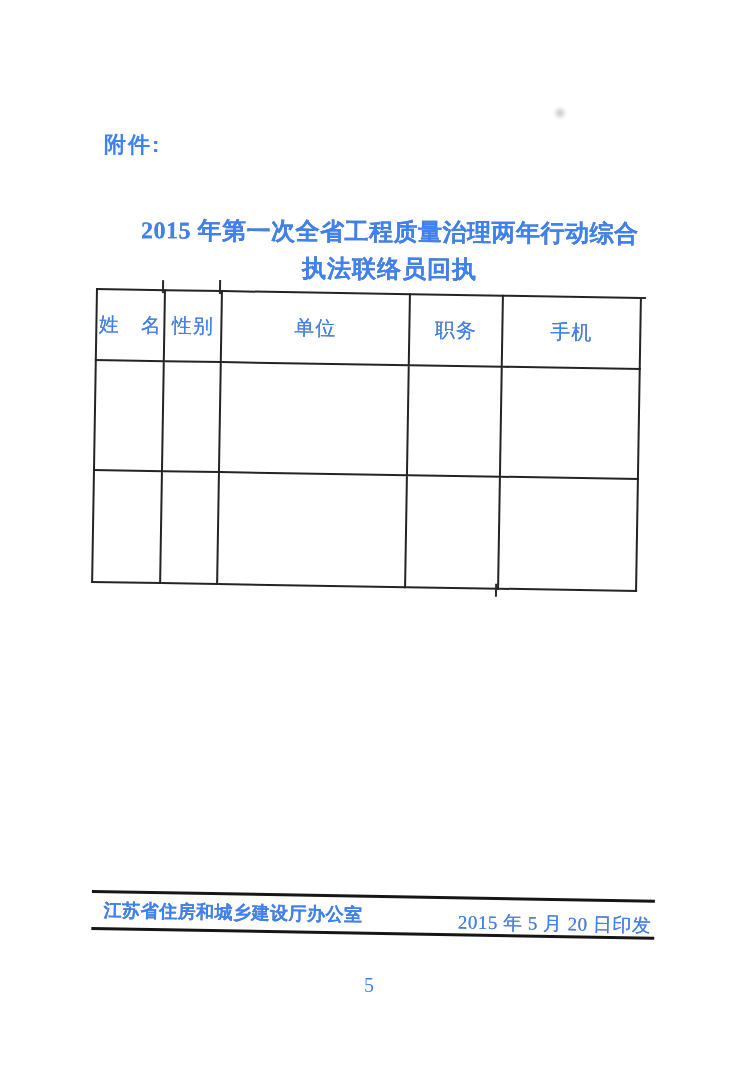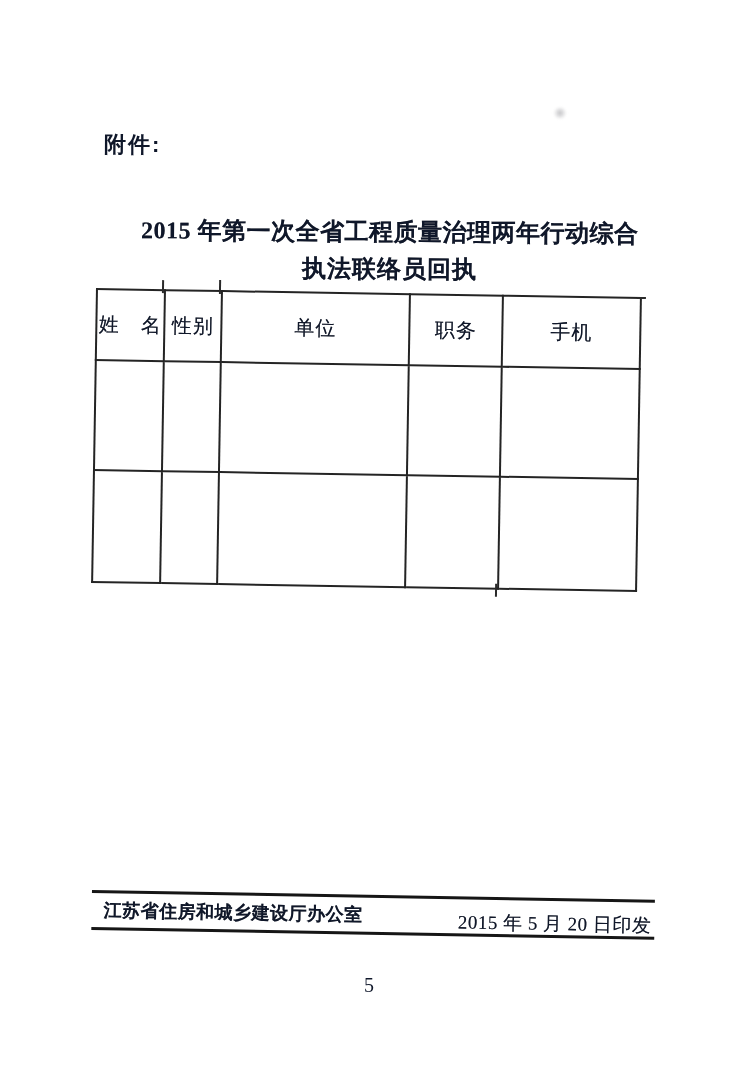--- a/index.html
+++ b/index.html
@@ -7,21 +7,21 @@
     padding: 0;
     background: #e8e8e8;
   }
   .page {
     position: relative;
     width: 750px;
     height: 1067px;
     margin: 0 auto;
     background: #ffffff;
     overflow: hidden;
-    color: #0f172a;
+    color: #3b82f6;
     font-family: "Liberation Serif", "DejaVu Serif", serif;
   }
 
   
   .attachment {
     position: absolute;
     left: 104px;
     top: 130px;
     font-family: "Liberation Sans", "DejaVu Sans", sans-serif;
     font-size: 22px;

